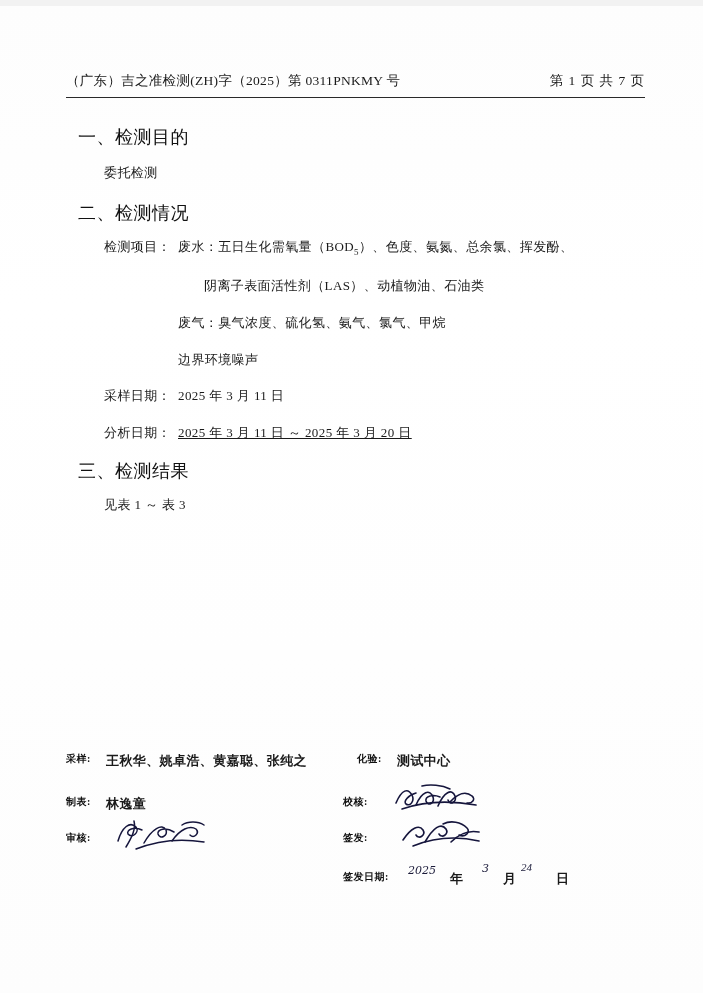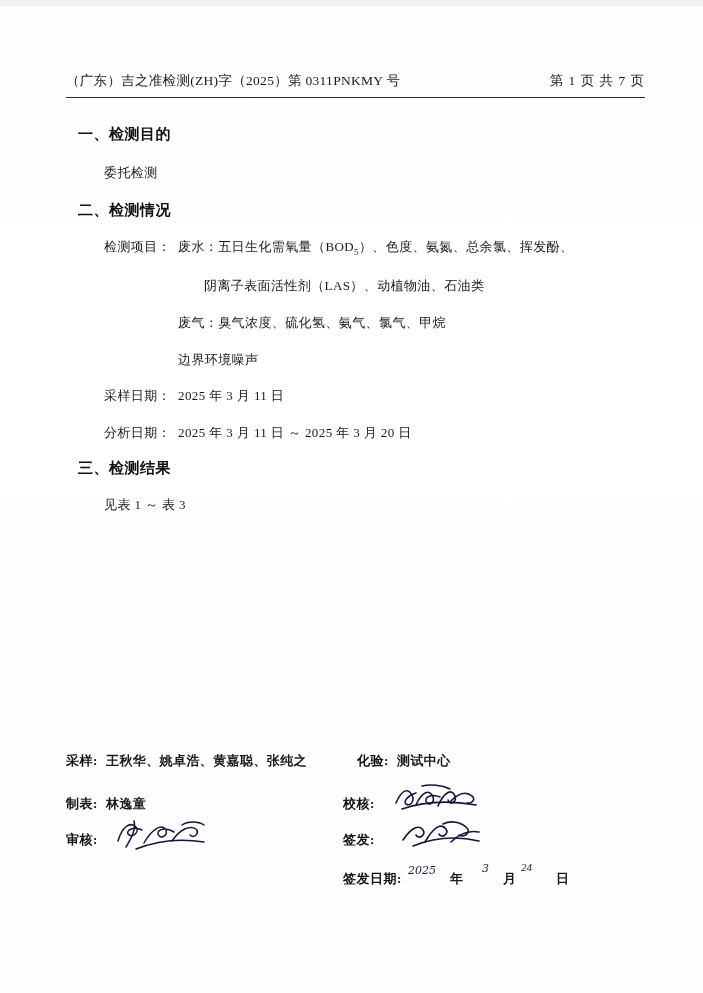--- a/index.html
+++ b/index.html
@@ -53,22 +53,22 @@
     left: 66px;
     right: 58px;
     top: 91px;
     height: 1px;
     background: #2a2a2a;
   }
 
   
   .sec-title {
     position: absolute;
-    font-size: 15px;
-    font-weight: bold;
+    font-size: 18px;
+    font-weight: normal;
     color: #111;
     letter-spacing: 0.5px;
     text-align: center;
   }
   .body-text {
     position: absolute;
     font-size: 13px;
     color: #1a1a1a;
     letter-spacing: 0.4px;
     white-space: nowrap;
@@ -81,21 +81,21 @@
     white-space: nowrap;
   }
   sub {
     font-size: 9px;
     vertical-align: sub;
   }
 
   
   .sig-label {
     position: absolute;
-    font-size: 13px;
+    font-size: 10px;
     font-weight: bold;
     color: #111;
     letter-spacing: 0.5px;
     white-space: nowrap;
   }
   .sig-value {
     position: absolute;
     font-size: 13px;
     font-weight: bold;
     color: #1a1a1a;
@@ -142,21 +142,21 @@
     </div>
 
     <div class="body-text" style="left:204px; top:271px;">阴离子表面活性剂（LAS）、动植物油、石油类</div>
     <div class="body-text" style="left:178px; top:308px;">废气：臭气浓度、硫化氢、氨气、氯气、甲烷</div>
     <div class="body-text" style="left:178px; top:345px;">边界环境噪声</div>
 
     <div class="label-col" style="left:104px; top:381px;">采样日期：</div>
     <div class="body-text" style="left:178px; top:381px;">2025 年 3 月 11 日</div>
 
     <div class="label-col" style="left:104px; top:418px;">分析日期：</div>
-    <div class="body-text" style="left:178px; top:418px;">2025 年 3 月 11 日 ～ 2025 年 3 月 20 日</div>
+    <div class="body-text" style="left:178px; top:418px;text-decoration:underline;">2025 年 3 月 11 日 ～ 2025 年 3 月 20 日</div>
 
     <div class="sec-title" style="left:78px; top:453px;">三、检测结果</div>
     <div class="body-text" style="left:104px; top:490px;">见表 1 ～ 表 3</div>
 
     <div class="sig-label" style="left:66px; top:746px;">采样:</div>
     <div class="sig-value" style="left:106px; top:746px;">王秋华、姚卓浩、黄嘉聪、张纯之</div>
 
     <div class="sig-label" style="left:357px; top:746px;">化验:</div>
     <div class="sig-value" style="left:397px; top:746px;">测试中心</div>
 

